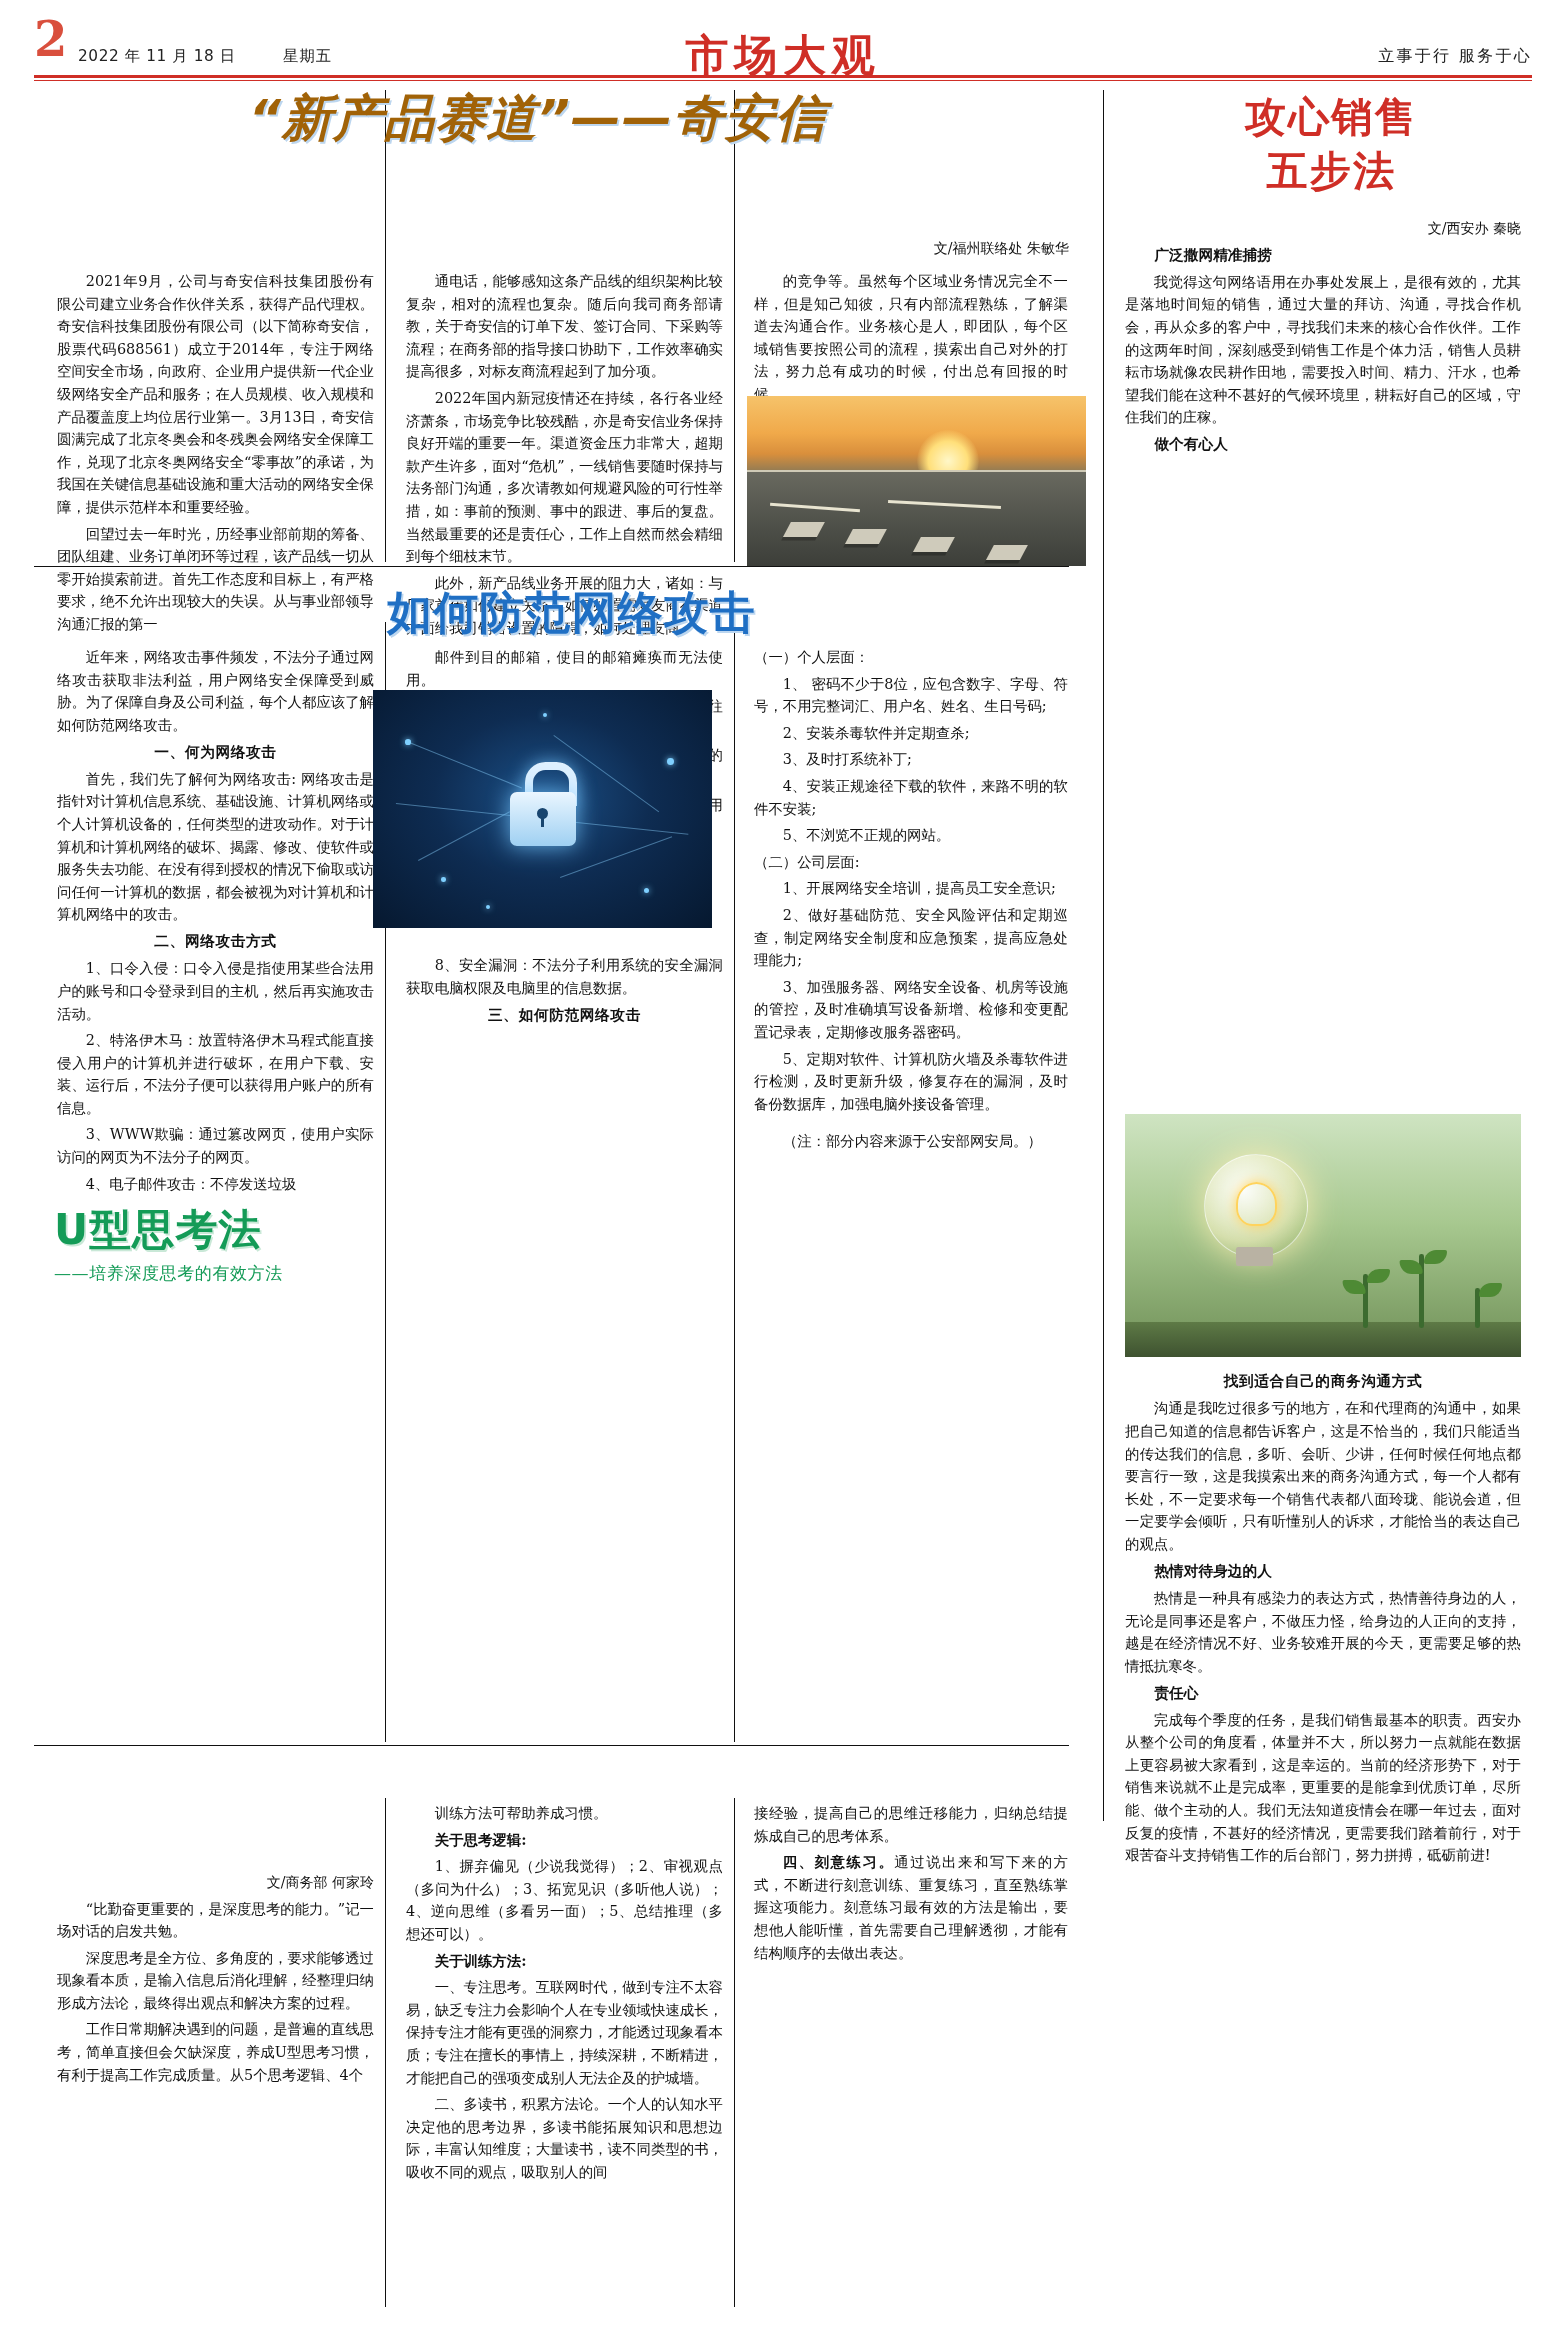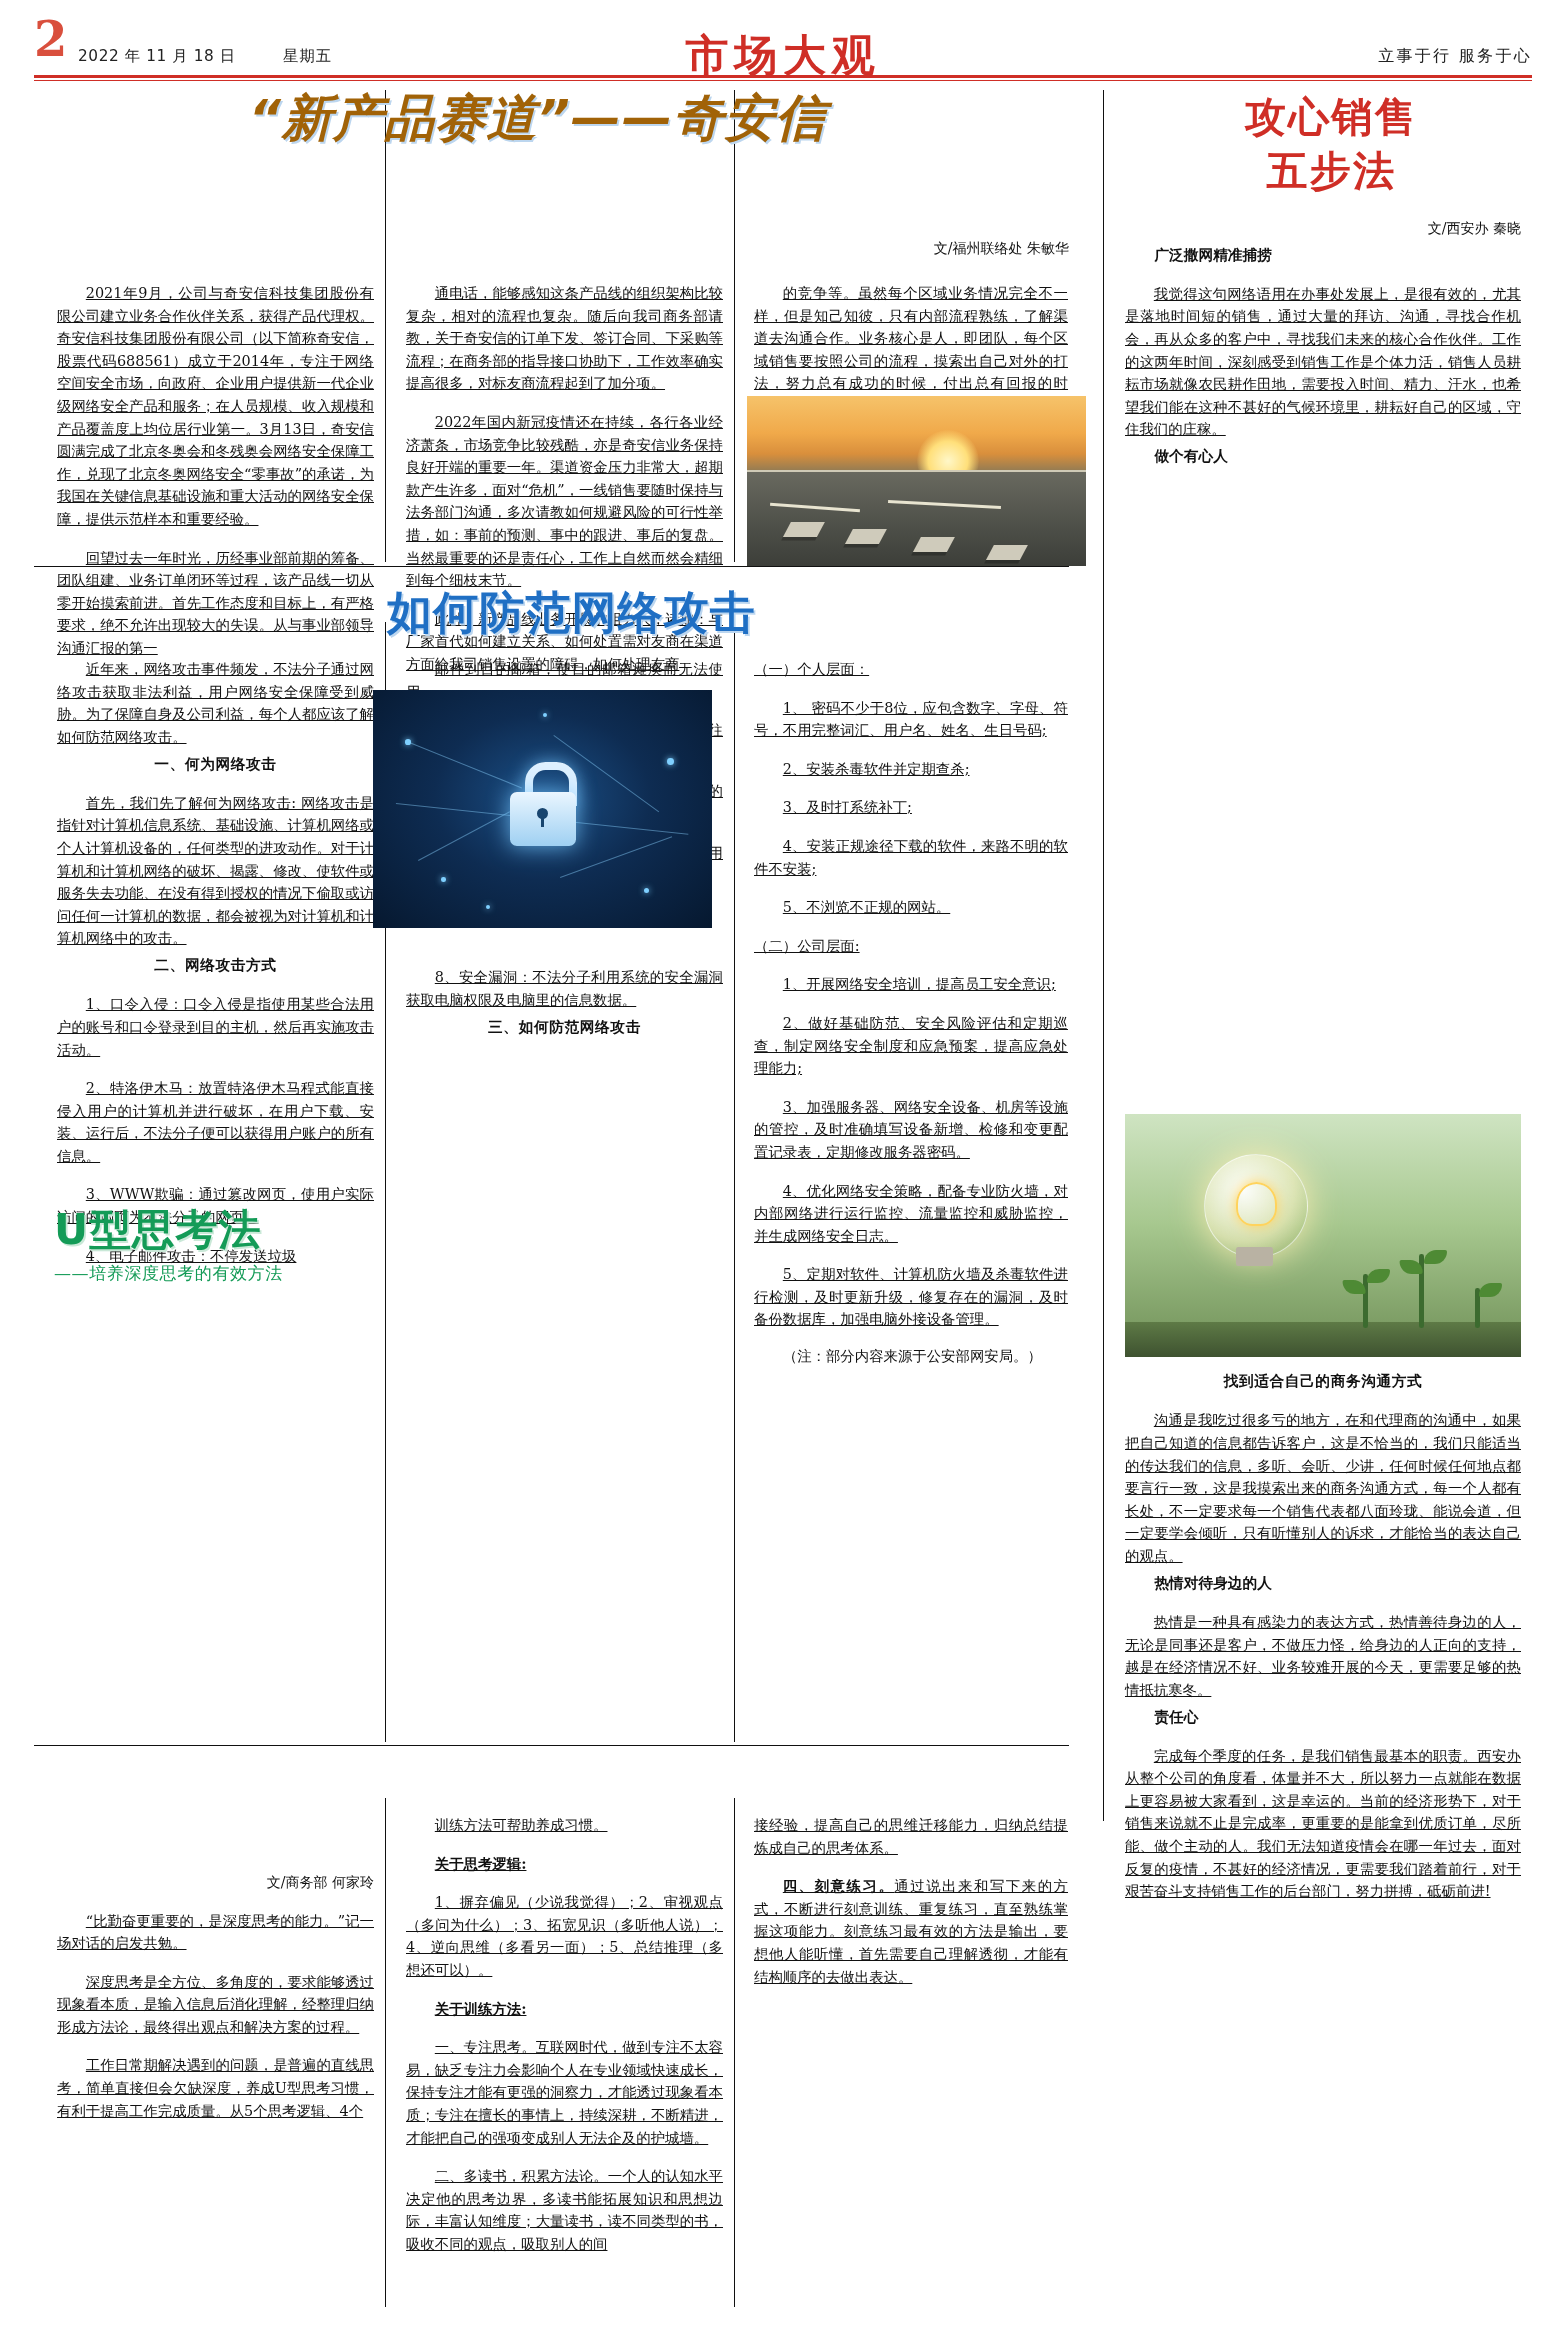--- a/index.html
+++ b/index.html
@@ -40,26 +40,25 @@
   .rule-top{position:absolute;left:34px;top:75px;width:1498px;height:2.8px;background:#cf2e26;}
   .rule-top2{position:absolute;left:34px;top:80px;width:1498px;height:1.1px;background:#cf2e26;}
 
   
   .vline{position:absolute;background:#111;width:1.1px;}
   .hline{position:absolute;background:#111;height:1.1px;}
 
   
   .col{position:absolute;}
   p.b{
-    margin:16px 0 0 0;
+    margin:4px 0 0 0;
     font-family:"DejaVu Serif","Liberation Serif",serif;
     font-size:14.4px;line-height:22.6px;text-align:justify;
     text-indent:2em;color:#111;
     text-justify:inter-ideograph;
-    text-decoration:underline;
   }
   p.noind{text-indent:0;}
   .sub-h{
     font-family:"DejaVu Sans","Liberation Sans",serif;
     font-size:14.7px;line-height:24px;font-weight:bold;text-align:center;
     margin:3.4px 0 1.1px 0;letter-spacing:0.6px;
   }
   .sub-h-left{
     font-family:"DejaVu Sans","Liberation Sans",serif;
     font-size:14.7px;line-height:24px;font-weight:bold;
@@ -269,21 +268,20 @@
     <p class="b noind">（一）个人层面：</p>
     <p class="b">1、 密码不少于8位，应包含数字、字母、符号，不用完整词汇、用户名、姓名、生日号码;</p>
     <p class="b">2、安装杀毒软件并定期查杀;</p>
     <p class="b">3、及时打系统补丁;</p>
     <p class="b">4、安装正规途径下载的软件，来路不明的软件不安装;</p>
     <p class="b">5、不浏览不正规的网站。</p>
     <p class="b noind">（二）公司层面:</p>
     <p class="b">1、开展网络安全培训，提高员工安全意识;</p>
     <p class="b">2、做好基础防范、安全风险评估和定期巡查，制定网络安全制度和应急预案，提高应急处理能力;</p>
     <p class="b">3、加强服务器、网络安全设备、机房等设施的管控，及时准确填写设备新增、检修和变更配置记录表，定期修改服务器密码。</p>
-    <p class="b">4、优化网络安全策略，配备专业防火墙，对内部网络进行运行监控、流量监控和威胁监控，并生成网络安全日志。</p>
     <p class="b">5、定期对软件、计算机防火墙及杀毒软件进行检测，及时更新升级，修复存在的漏洞，及时备份数据库，加强电脑外接设备管理。</p>
     <p class="note">（注：部分内容来源于公安部网安局。）</p>
   </div>
 
   <div class="hl-u">U型思考法</div>
   <div class="hl-u-sub">——培养深度思考的有效方法</div>
 
   <div class="col" style="left:57px;top:1872px;width:317px;">
     <p class="byline-c">文/商务部   何家玲</p>
     <p class="b">“比勤奋更重要的，是深度思考的能力。”记一场对话的启发共勉。</p>

